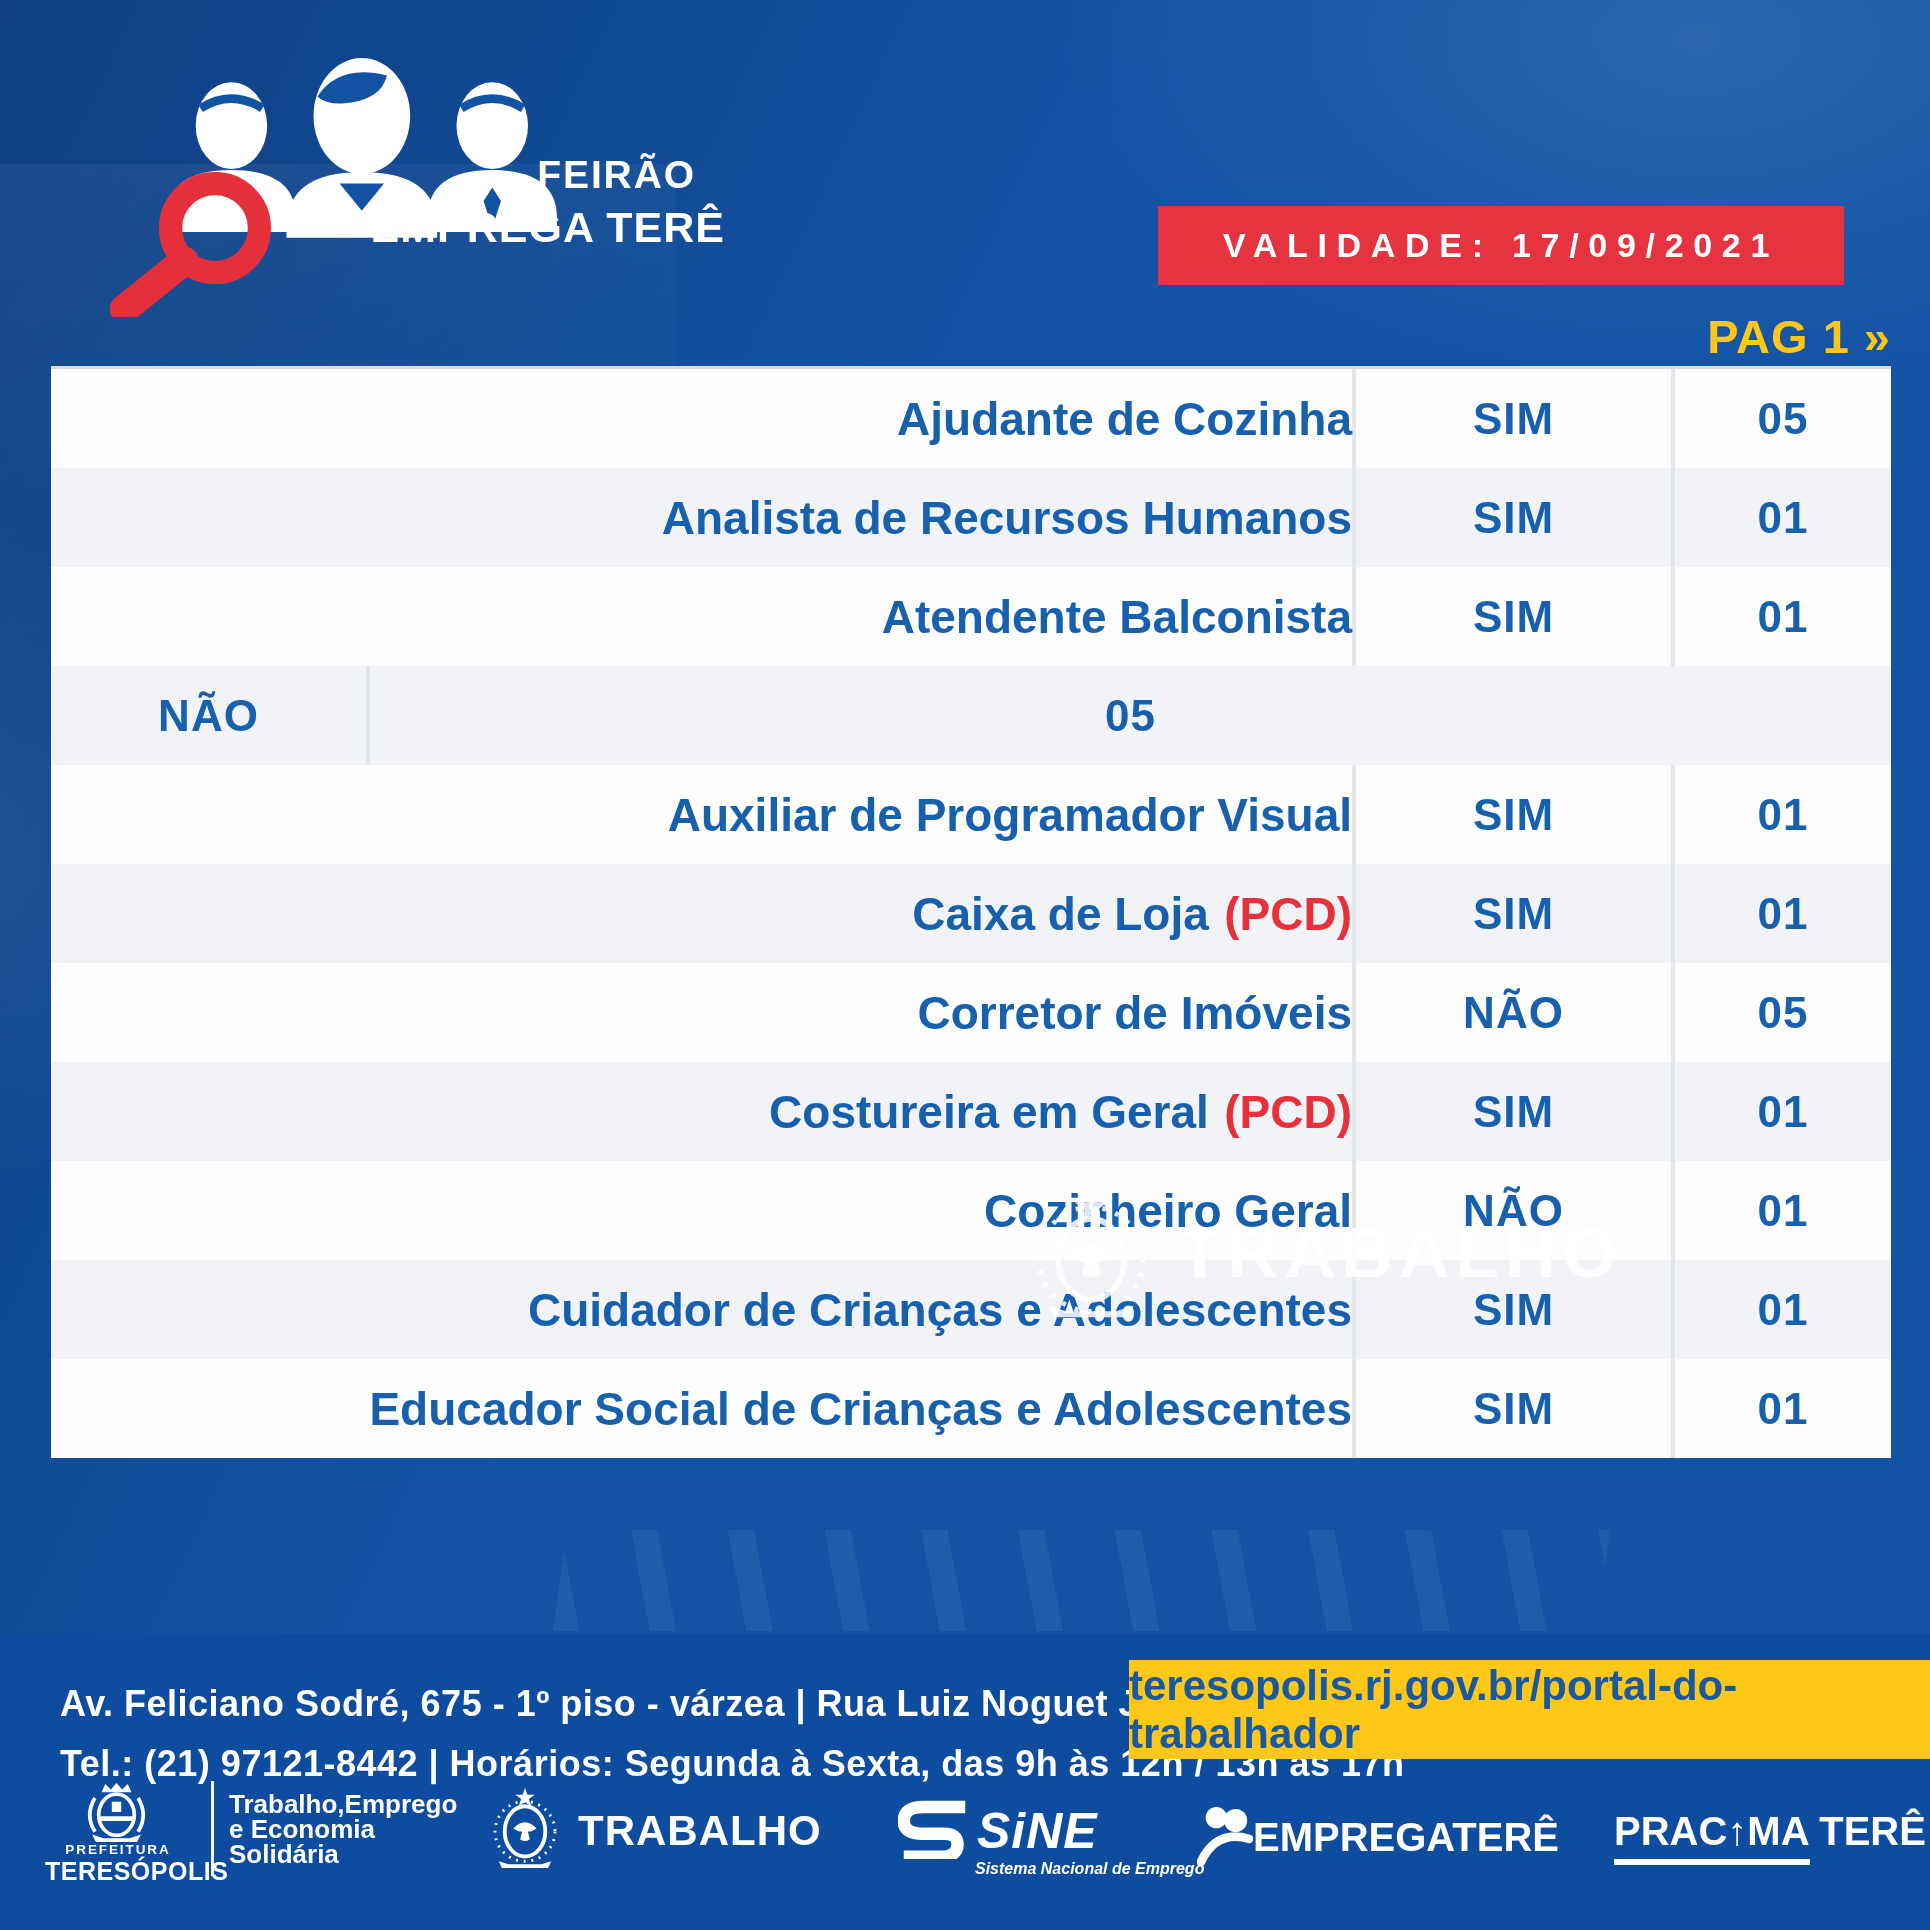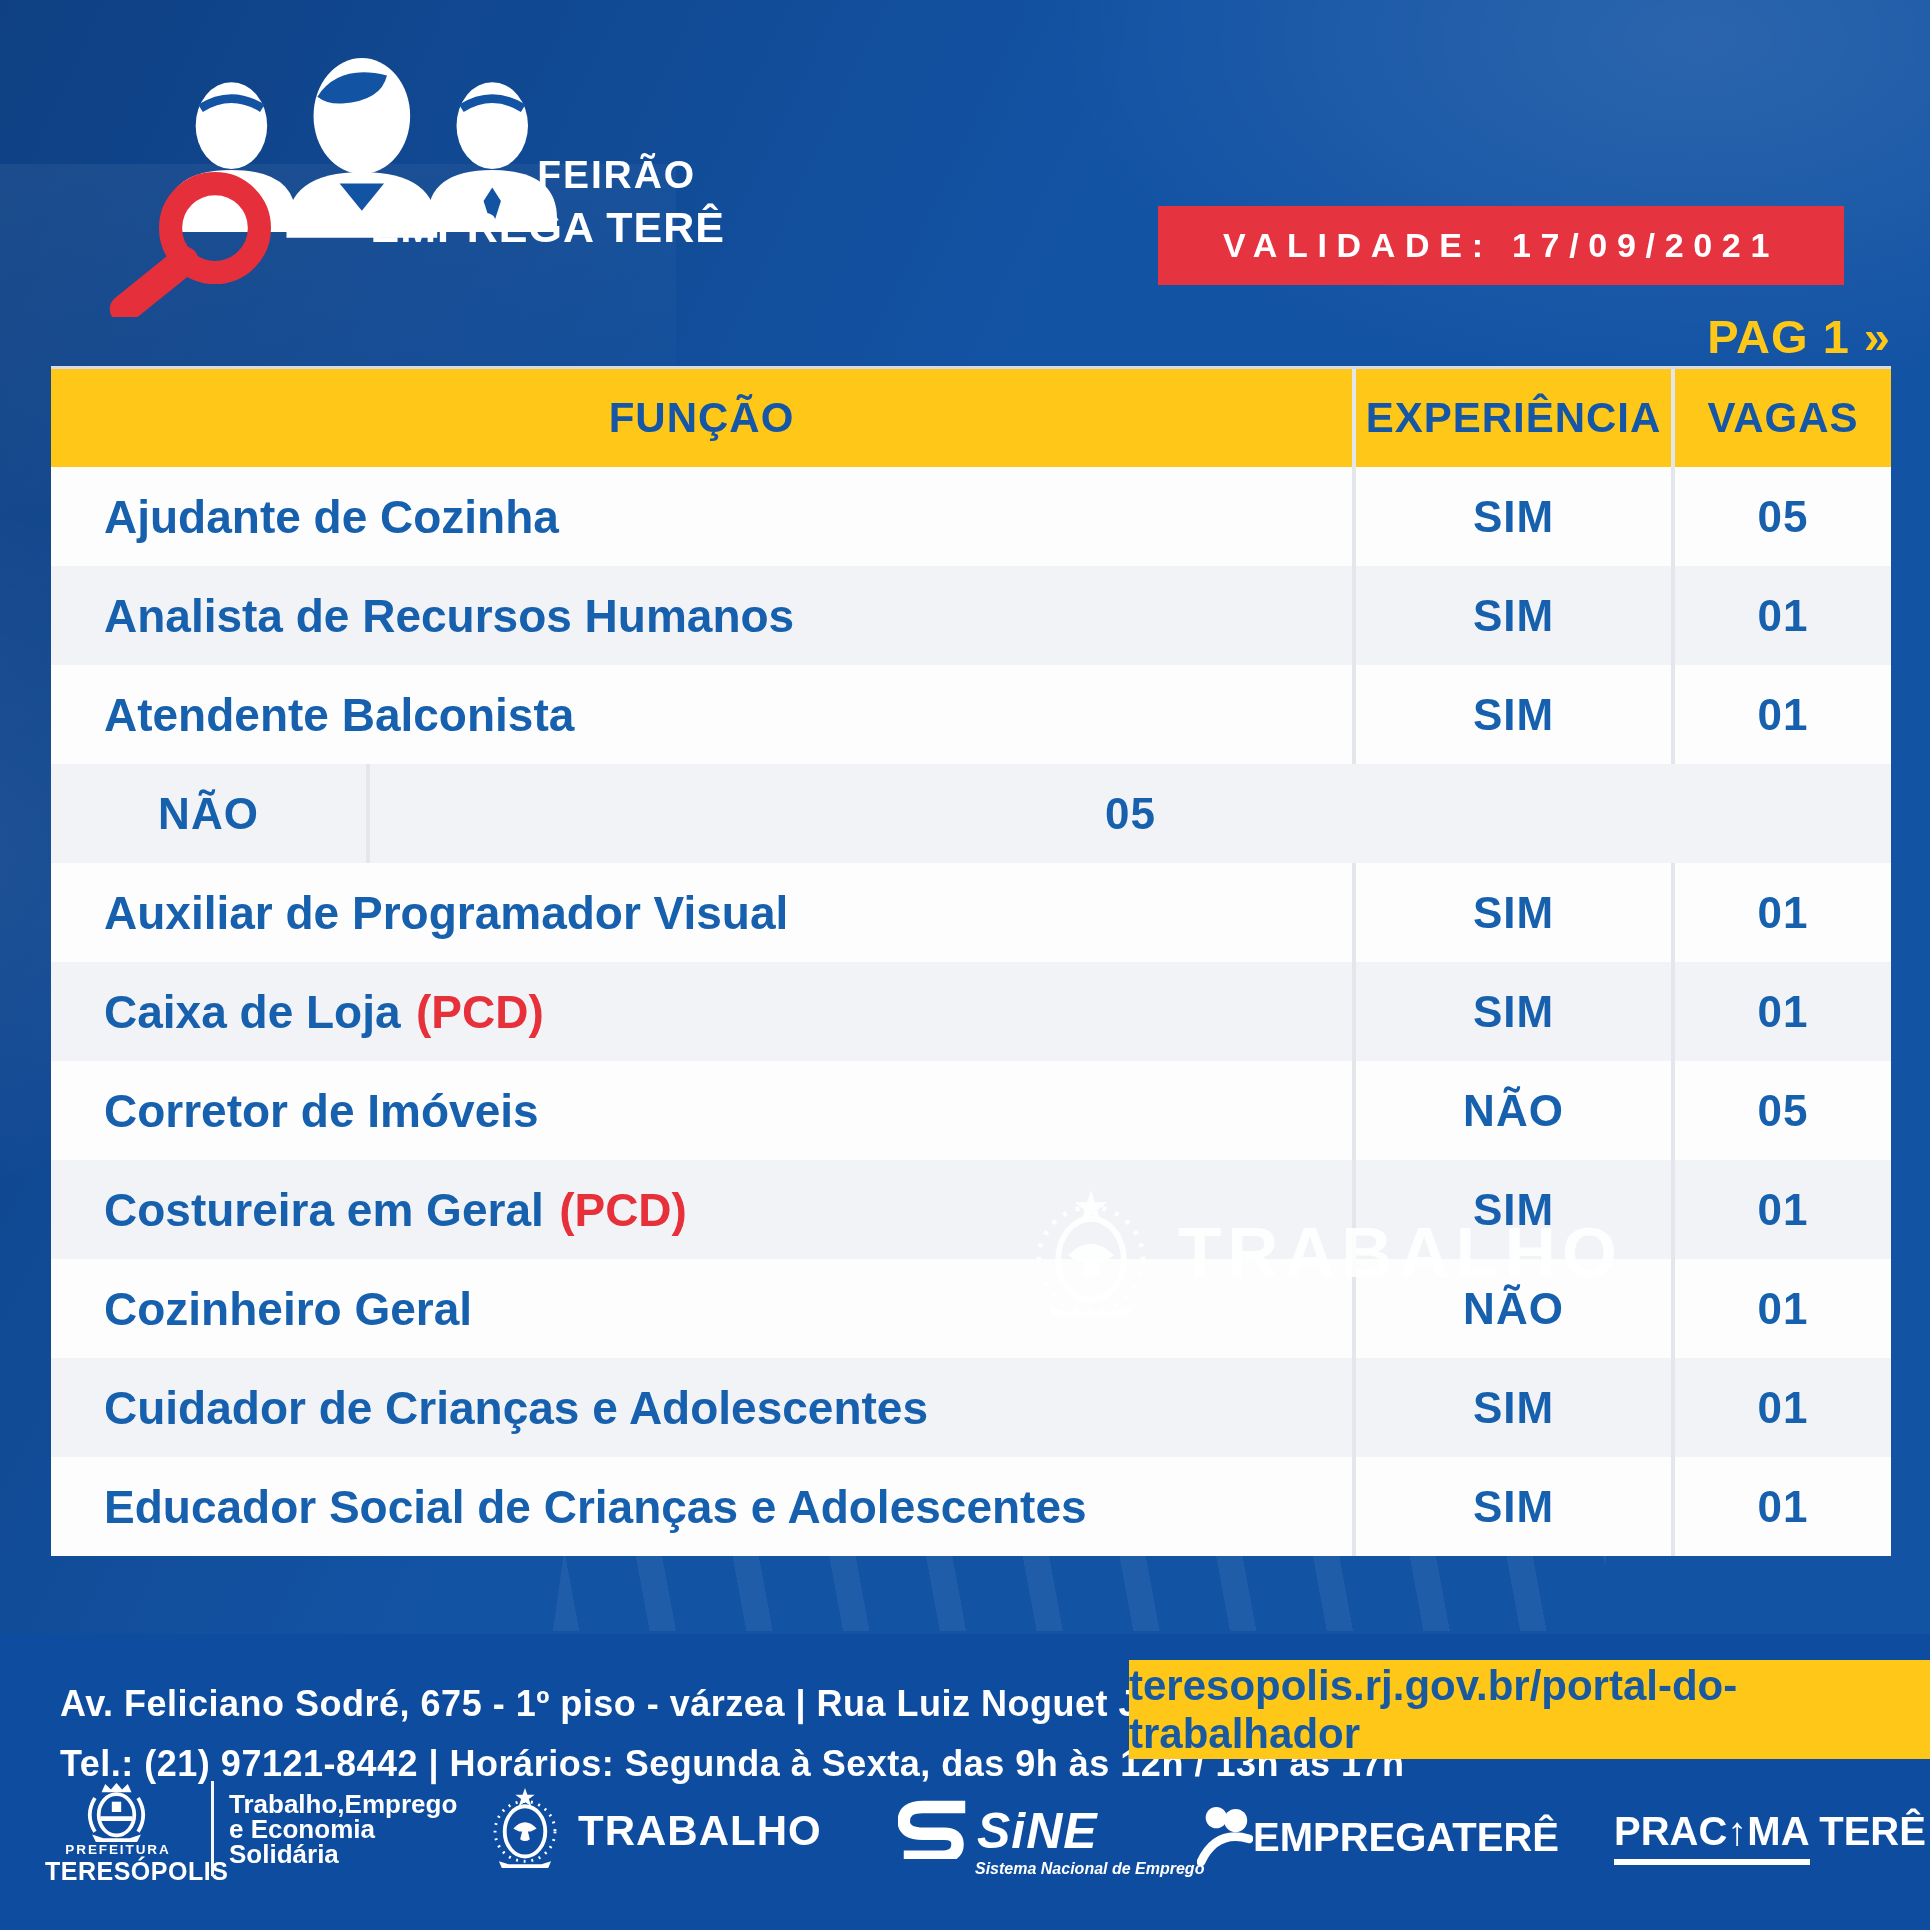--- a/index.html
+++ b/index.html
@@ -45,21 +45,21 @@
   .jobs-table{position:absolute;left:51px;top:366px;width:1840px;border-top:3.9px solid #d8dce1;}
   .thead{display:flex;height:98px;background:var(--accent-yellow,#ffc718);}
   .thead .cell{display:flex;align-items:center;justify-content:center;
     color:#1557a6;font-size:42px;font-weight:800;letter-spacing:1px;}
   .cell{box-sizing:border-box;}
   .c-funcao{flex:0 0 1305px;border-right:4.8px solid #e3e6ea;}
   .c-exp{flex:0 0 319px;border-right:4.8px solid #e3e6ea;}
   .c-vagas{flex:1 1 auto;}
   .trow{display:flex;height:99px;background:#fdfdfe;}
   .trow.alt{background:var(--row-alt,#f1f3f6);}
-  .trow .c-funcao{display:flex;align-items:center;justify-content:flex-start;
+  .trow .c-funcao{display:flex;align-items:center;justify-content:flex-end;
     padding-left:53px;font-size:46px;font-weight:700;color:var(--text-blue,#1760ae);}
   .trow .pcd{color:var(--pcd-red,#e6303a);margin-left:15.4px;font-weight:700;}
   .trow .c-exp,.trow .c-vagas{display:flex;align-items:center;justify-content:center;
     font-size:44px;font-weight:700;color:var(--text-blue,#1760ae);letter-spacing:1px;}
 
   
   .watermark{position:absolute;left:1029px;top:1182px;height:140px;display:flex;
     align-items:center;gap:25px;pointer-events:none;}
   .watermark .wm-text{font-size:71px;font-weight:800;letter-spacing:5.8px;
     color:rgba(255,255,255,.85);}
@@ -126,25 +126,20 @@
     <div class="l1">FEIRÃO</div>
     <div class="l2">EMPREGA TERÊ</div>
   </div>
 
 
   <div class="validity-banner">VALIDADE: 17/09/2021</div>
 
   <div class="page-indicator">PAG 1 »</div>
 
   <div class="jobs-table">
-    <div class="thead">
-      <div class="cell c-funcao">FUNÇÃO</div>
-      <div class="cell c-exp">EXPERIÊNCIA</div>
-      <div class="cell c-vagas">VAGAS</div>
-    </div>
     <div>
         <div class="trow">
       <div class="cell c-funcao">
         <span>Ajudante de Cozinha</span>
 
       </div>
       <div class="cell c-exp">SIM</div>
       <div class="cell c-vagas">05</div>
     </div>
         <div class="trow alt">

